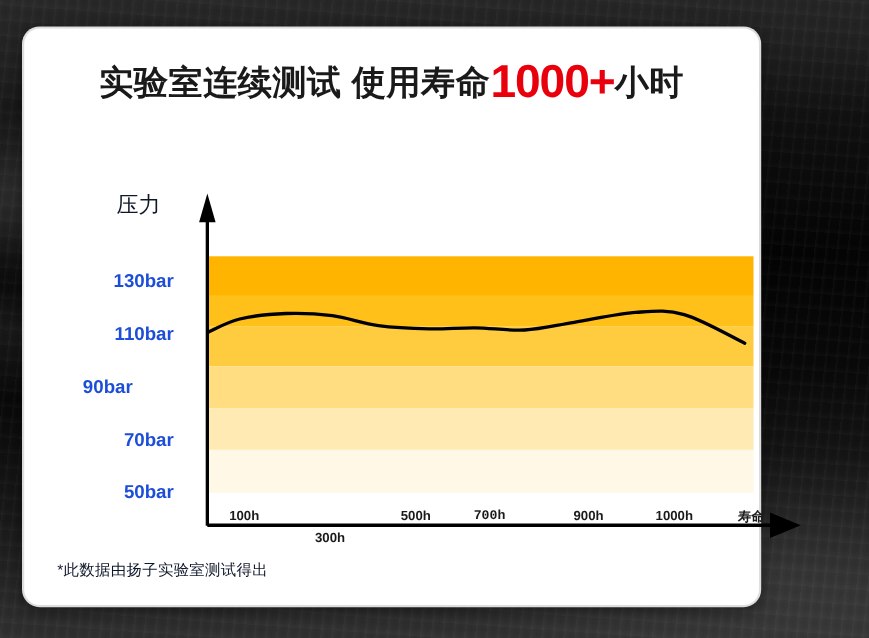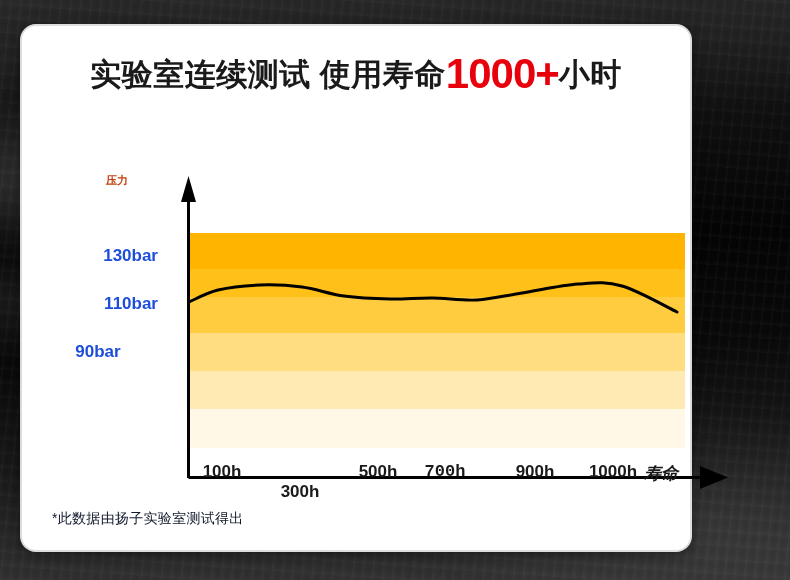--- a/index.html
+++ b/index.html
@@ -75,23 +75,23 @@
   #chart {
     position: absolute;
     left: 0;
     top: 0;
     width: 753px;
     height: 524px;
   }
 
   .axis-title {
     position: absolute;
-    font-size: 11px;
-    font-weight: bold;
-    color: #c2410c;
+    font-size: 20px;
+    font-weight: normal;
+    color: #0f172a;
   }
   #y-axis-title { left: 84px; top: 147px; }
 
   .ytick {
     position: absolute;
     right: 0;
     width: 120px;
     text-align: right;
     font-size: 17px;
     font-weight: bold;
@@ -107,21 +107,21 @@
 
   #xlabels {
     position: absolute;
     left: 0;
     top: 436px;
     width: 753px;
     height: 30px;
   }
   .xtick {
     position: absolute;
-    font-size: 17px;
+    font-size: 12px;
     font-weight: bold;
     color: #1a1a1a;
     transform: translateX(-50%);
     white-space: nowrap;
   }
 
   #footnote {
     position: absolute;
     left: 30px;
     top: 484px;
@@ -162,29 +162,31 @@
       </g>
       <path id="series-path" fill="none" stroke="#000000" stroke-width="3" stroke-linecap="round" stroke-linejoin="round" d="M 167 276 C 171.83333333333334 274, 184.16666666666666 266.8333333333333, 196 264 C 207.83333333333334 261.1666666666667, 224 259.5, 238 259 C 252 258.5, 266 259.1666666666667, 280 261 C 294 262.8333333333333, 307.3333333333333 268, 322 270 C 336.6666666666667 272, 353.3333333333333 272.6666666666667, 368 273 C 382.6666666666667 273.3333333333333, 395.5 271.8333333333333, 410 272 C 424.5 272.1666666666667, 440 274.8333333333333, 455 274 C 470 273.1666666666667, 483.1666666666667 269.6666666666667, 500 267 C 516.8333333333334 264.3333333333333, 539.3333333333334 259.1666666666667, 556 258 C 572.6666666666666 256.8333333333333, 583.5 255.33333333333334, 600 260 C 616.5 264.6666666666667, 645.8333333333334 281.6666666666667, 655 286"></path>
     </svg>
 
     <div class="axis-title" id="y-axis-title">压力</div>
 
     <div id="ylabels">
         <div class="ytick" style="top: 220px; position: absolute;">130bar</div>
         <div class="ytick" style="top: 268px; position: absolute;">110bar</div>
         <div class="ytick" style="top: 316px; position: absolute; text-align: center;">90bar</div>
+        <div class="ytick" style="top: 364px; position: absolute;">70bar</div>
+        <div class="ytick" style="top: 412px; position: absolute;">50bar</div>
       </div>
 
     <div id="xlabels">
         <div class="xtick" style="left: 200px;">100h</div>
         <div class="xtick" style="left: 278px; margin-top: 20px;">300h</div>
         <div class="xtick" style="left: 356px;">500h</div>
         <div class="xtick" style="left: 423px; font-family: Liberation Mono, monospace;">700h</div>
         <div class="xtick" style="left: 513px;">900h</div>
         <div class="xtick" style="left: 591px;">1000h</div>
-        <div class="xtick" style="left: 639px; font-style: italic;">寿命</div>
+        <div class="xtick" style="left: 661px;">寿命</div>
       </div>
 
   </div>
 
   <div id="footnote">*此数据由扬子实验室测试得出</div>
 
 </div>
 
 </body></html>

